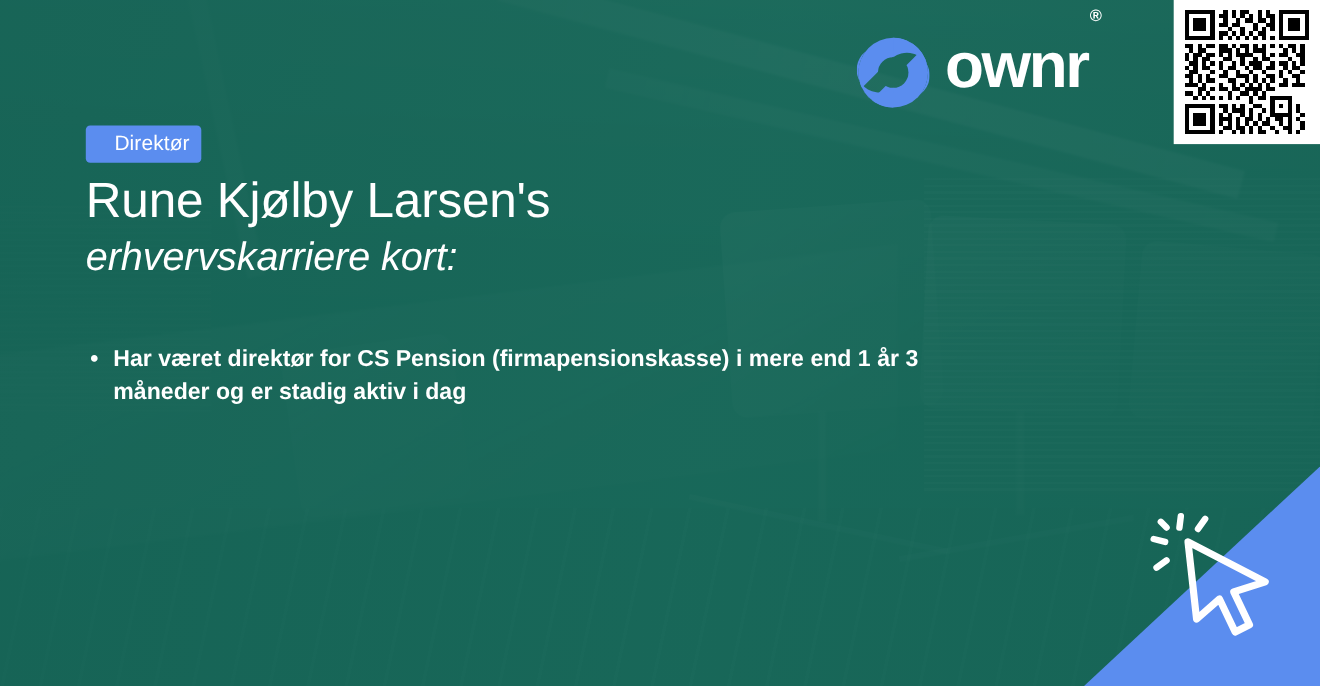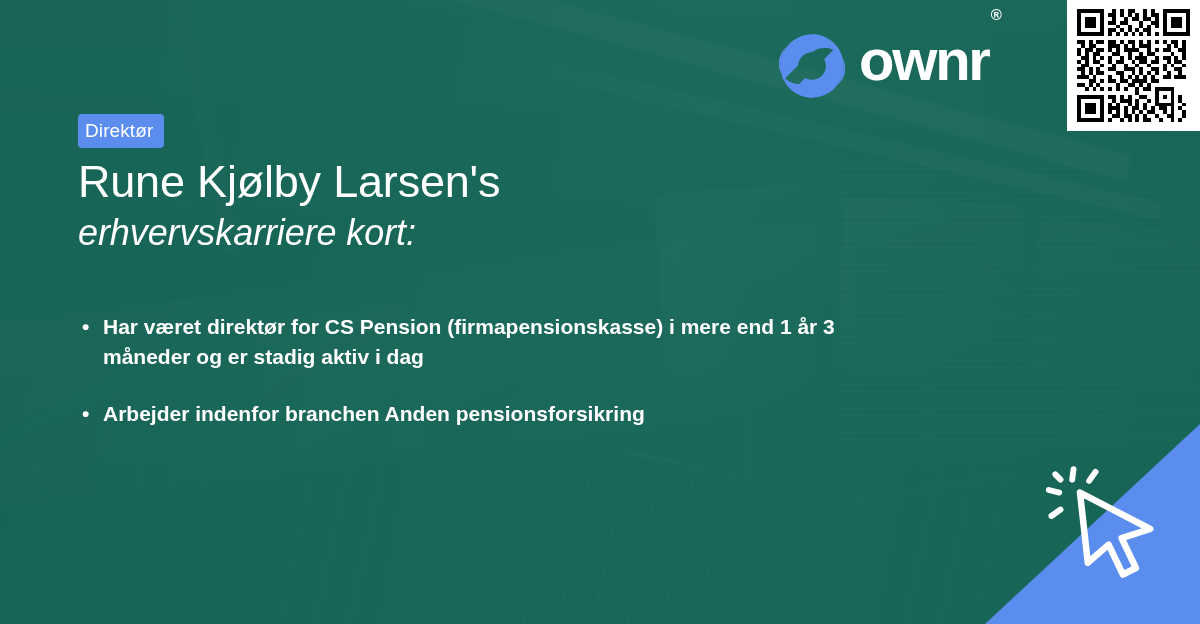--- a/index.html
+++ b/index.html
@@ -104,21 +104,21 @@
 
   
   .content { position:absolute; inset:0; }
 
   .badge {
     position:absolute; left:78px; top:114px;
     background:#5b8def;
     color:#ffffff;
     font-size:19px;
     line-height:1;
-    padding:7px 11px 8px 7px;
+    padding:7px 11px 8px 26px;
     border-radius:4px;
     letter-spacing:.1px;
     text-align:center;
   }
 
   .title {
     position:absolute; left:78px; top:156px;
     color:#ffffff;
     font-size:45px;
     font-weight:normal;
@@ -240,21 +240,20 @@
 
   <div class="content">
 
     <div class="badge">Direktør</div>
 
     <div class="title">Rune Kjølby Larsen's</div>
     <div class="subtitle">erhvervskarriere kort:</div>
 
     <ul class="bullets">
       <li>Har været direktør for CS Pension (firmapensionskasse) i mere end 1 år 3 måneder og er stadig aktiv i dag</li>
-      <li>Arbejder indenfor branchen Anden pensionsforsikring</li>
     </ul>
 
     <div class="logo">
       <svg class="logo-mark" viewBox="0 0 100 100">
         <defs>
           <mask id="swirlmask">
             <rect x="0" y="0" width="100" height="100" fill="#fff"></rect>
             <circle cx="50" cy="50" r="21" fill="#000"></circle>
             <path d="M 6 72 L 72 6 L 86 22 L 20 88 Z" fill="#000"></path>
           </mask>

